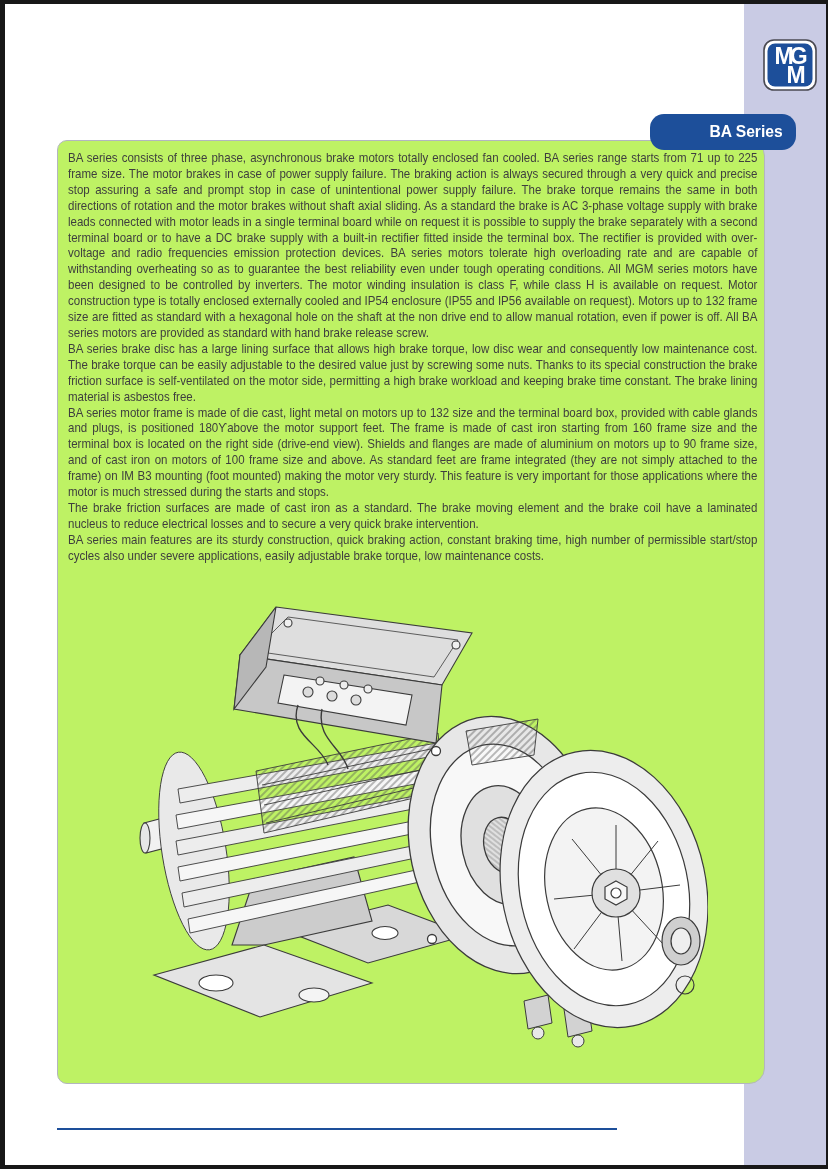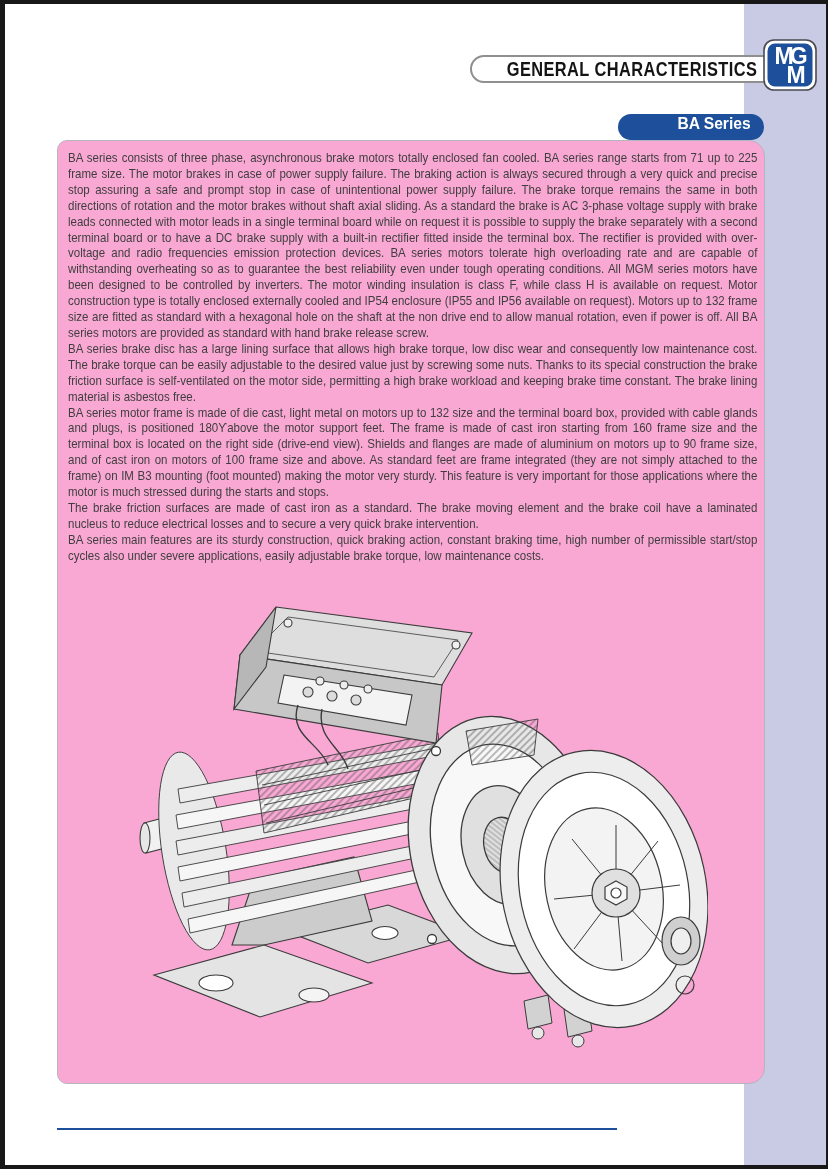--- a/index.html
+++ b/index.html
@@ -37,36 +37,36 @@
     font-weight:bold; font-size:19.5px; letter-spacing:0.5px;
     color:#141414; white-space:nowrap;
   }
   
   .logo {
     position:absolute; left:758px; top:35px; width:54px; height:64px;
     z-index:3;
   }
   
   .series-badge {
-    position:absolute; left:613px; top:110px; width:146px; height:26px;
+    position:absolute; left:645px; top:110px; width:146px; height:36px;
     background:#1d4f9a;
     border-radius:14px;
-    display:flex; justify-content:flex-end;
+    display:flex; align-items:center; justify-content:flex-end;
     padding-right:13px; box-sizing:border-box;
     z-index:2;
   }
   .series-badge .badge-text {
     display:inline-block;
     transform:scaleX(0.92); transform-origin:right center;
     color:#ffffff; font-weight:bold; font-size:17px; white-space:nowrap;
   }
   
   .content-box {
     position:absolute; left:52px; top:136px; width:708px; height:944px;
-    background:#f9a8d4;
+    background:#bef264;
     border:1px solid #b3b6bf;
     border-radius:10px 16px 16px 10px;
     box-sizing:border-box;
     z-index:1;
   }
   .article {
     position:absolute; left:10px; top:9px; width:772px;
     transform:scaleX(0.893); transform-origin:0 0;
     font-size:12.9px; line-height:15.9px;
     text-align:justify;
@@ -97,23 +97,20 @@
   }
   svg { display:block; }
 </style>
 </head>
 <body>
 
 <div id="page">
 
   <div class="side-band"></div>
 
-  <div class="header-pill">
-    <span class="title-text">GENERAL CHARACTERISTICS</span>
-  </div>
 
   <div class="logo">
     <svg width="54" height="52" viewBox="0 0 54 52">
       <rect x="1" y="1" width="52" height="50" rx="10" fill="#ffffff" stroke="#4a4a52" stroke-width="1.6"></rect>
       <rect x="4.5" y="4.5" width="45" height="43" rx="7.5" fill="#1d4f9a"></rect>
       <text x="26" y="25" text-anchor="middle" font-family="Liberation Sans, sans-serif" font-weight="bold" font-size="23" letter-spacing="-4" fill="#ffffff">MG</text>
       <text x="33" y="44" text-anchor="middle" font-family="Liberation Sans, sans-serif" font-weight="bold" font-size="23" fill="#ffffff">M</text>
     </svg>
   </div>
 

